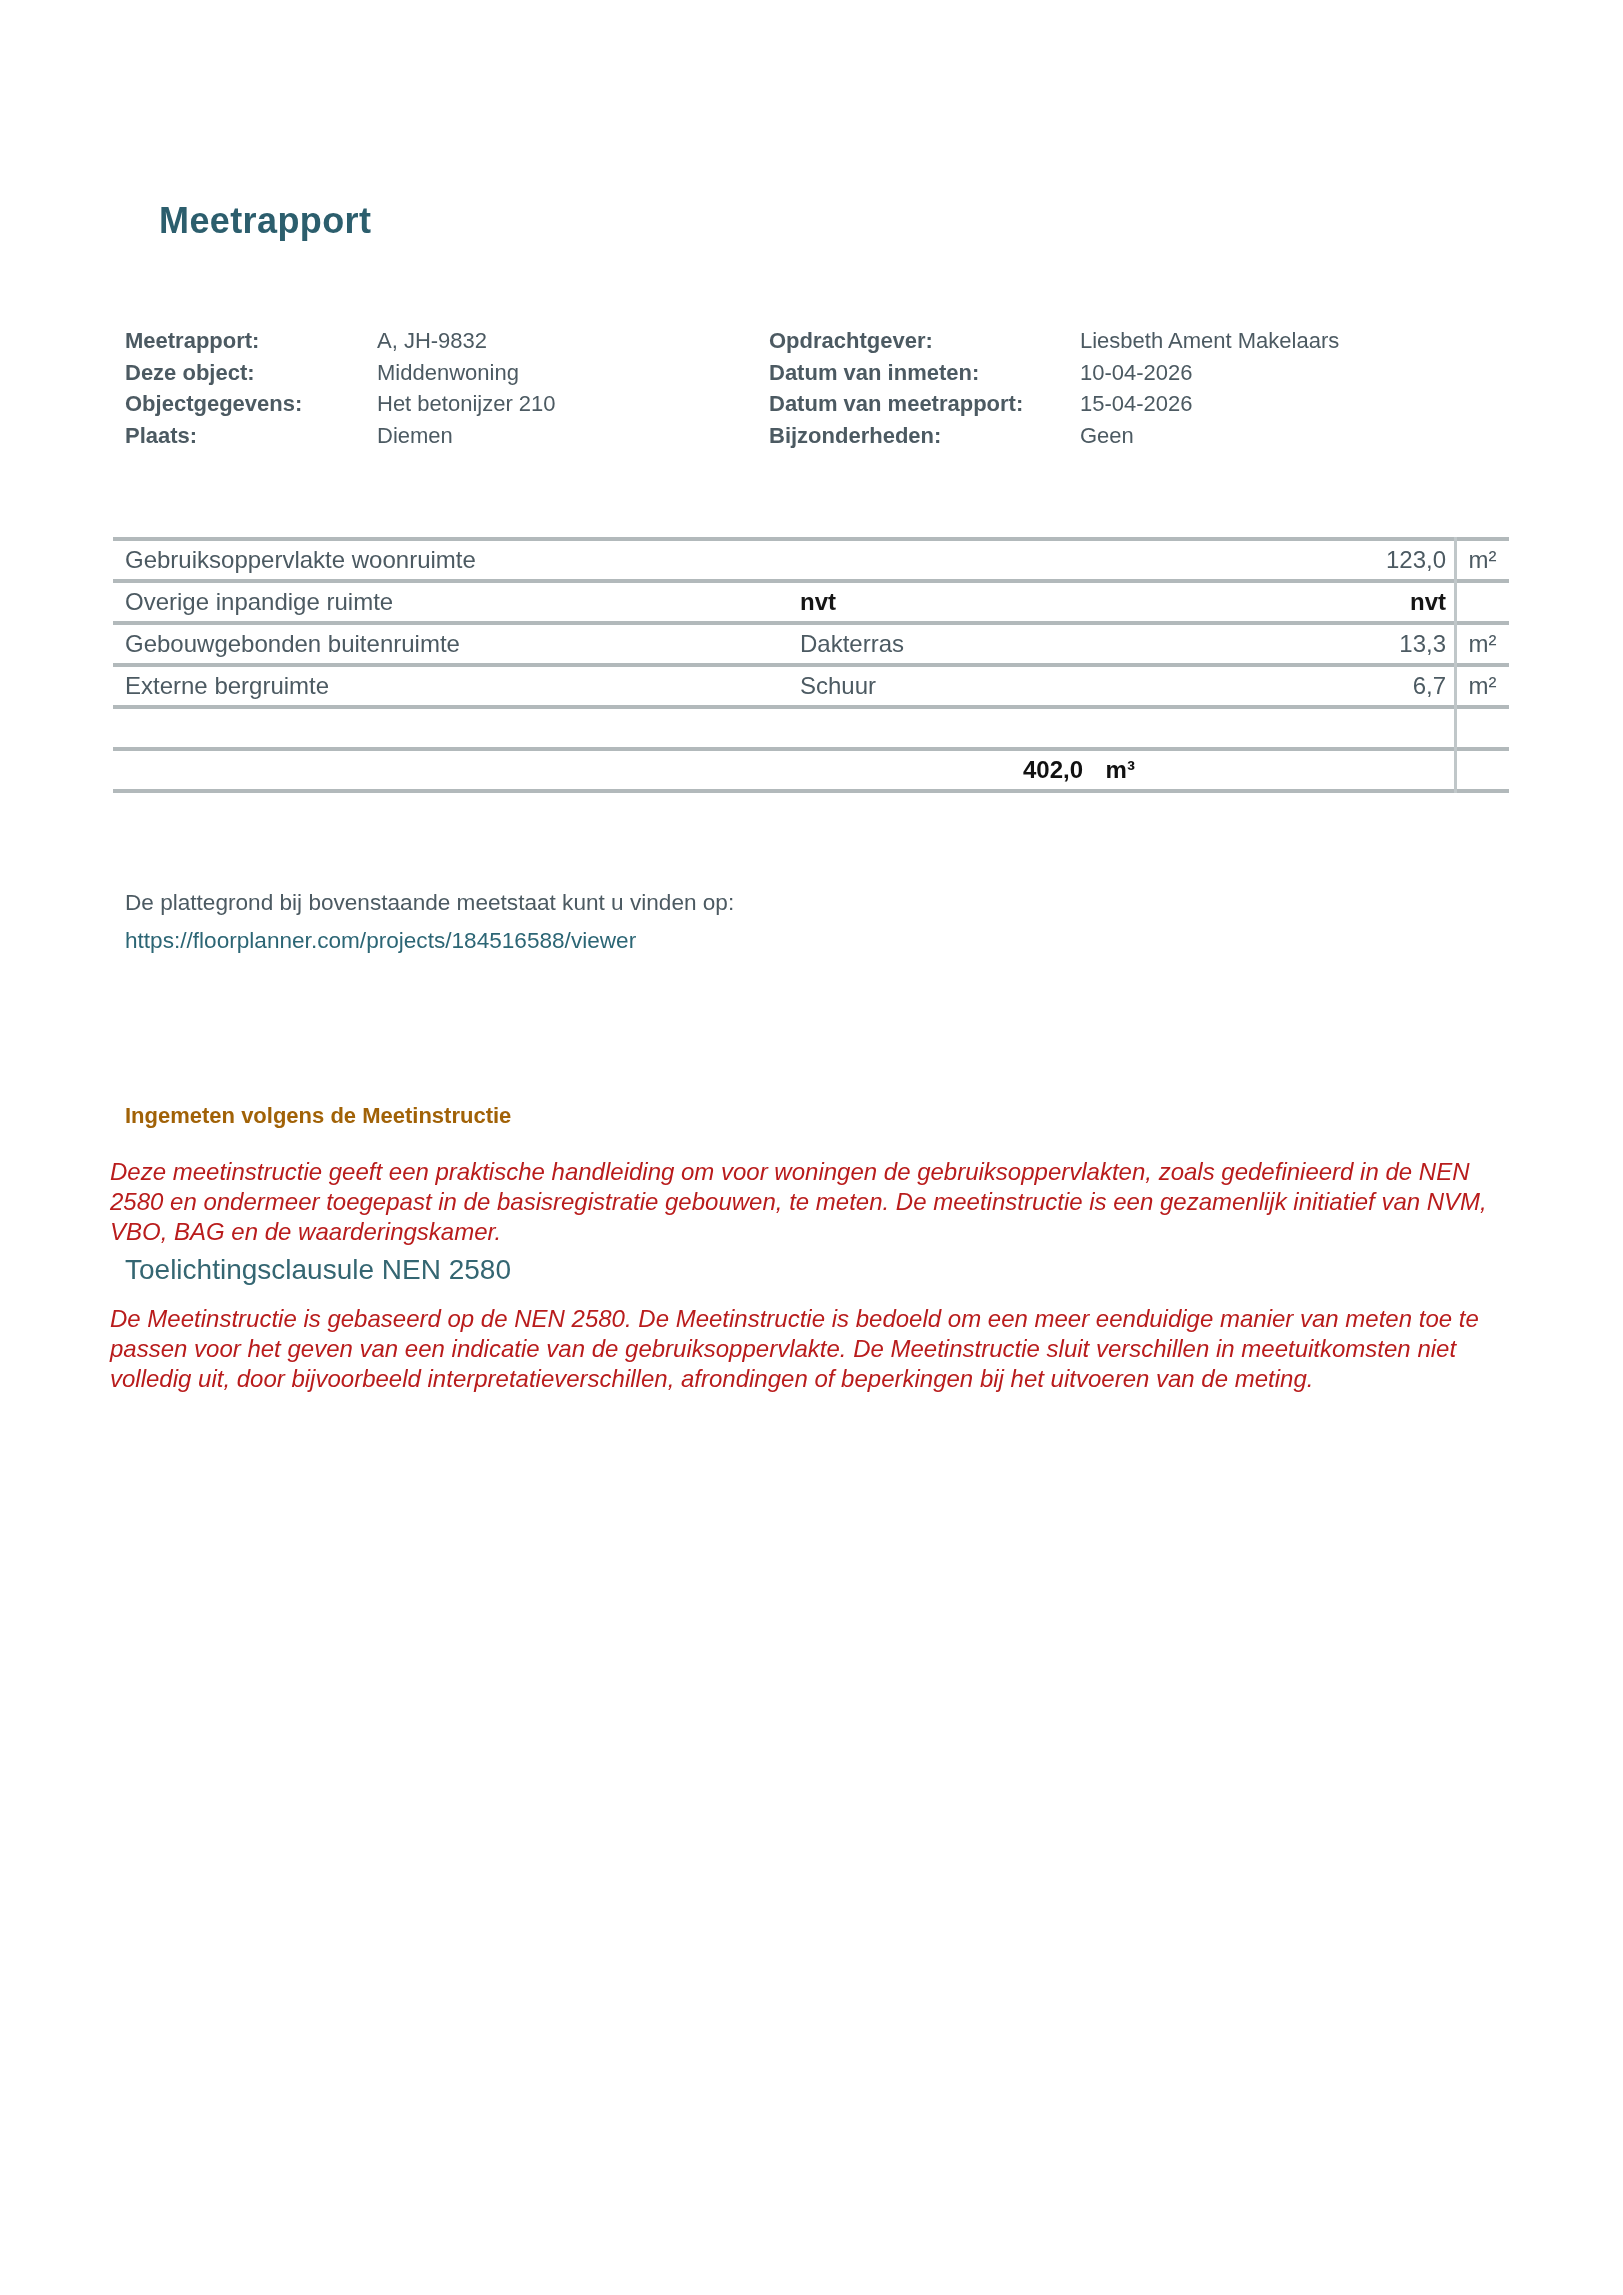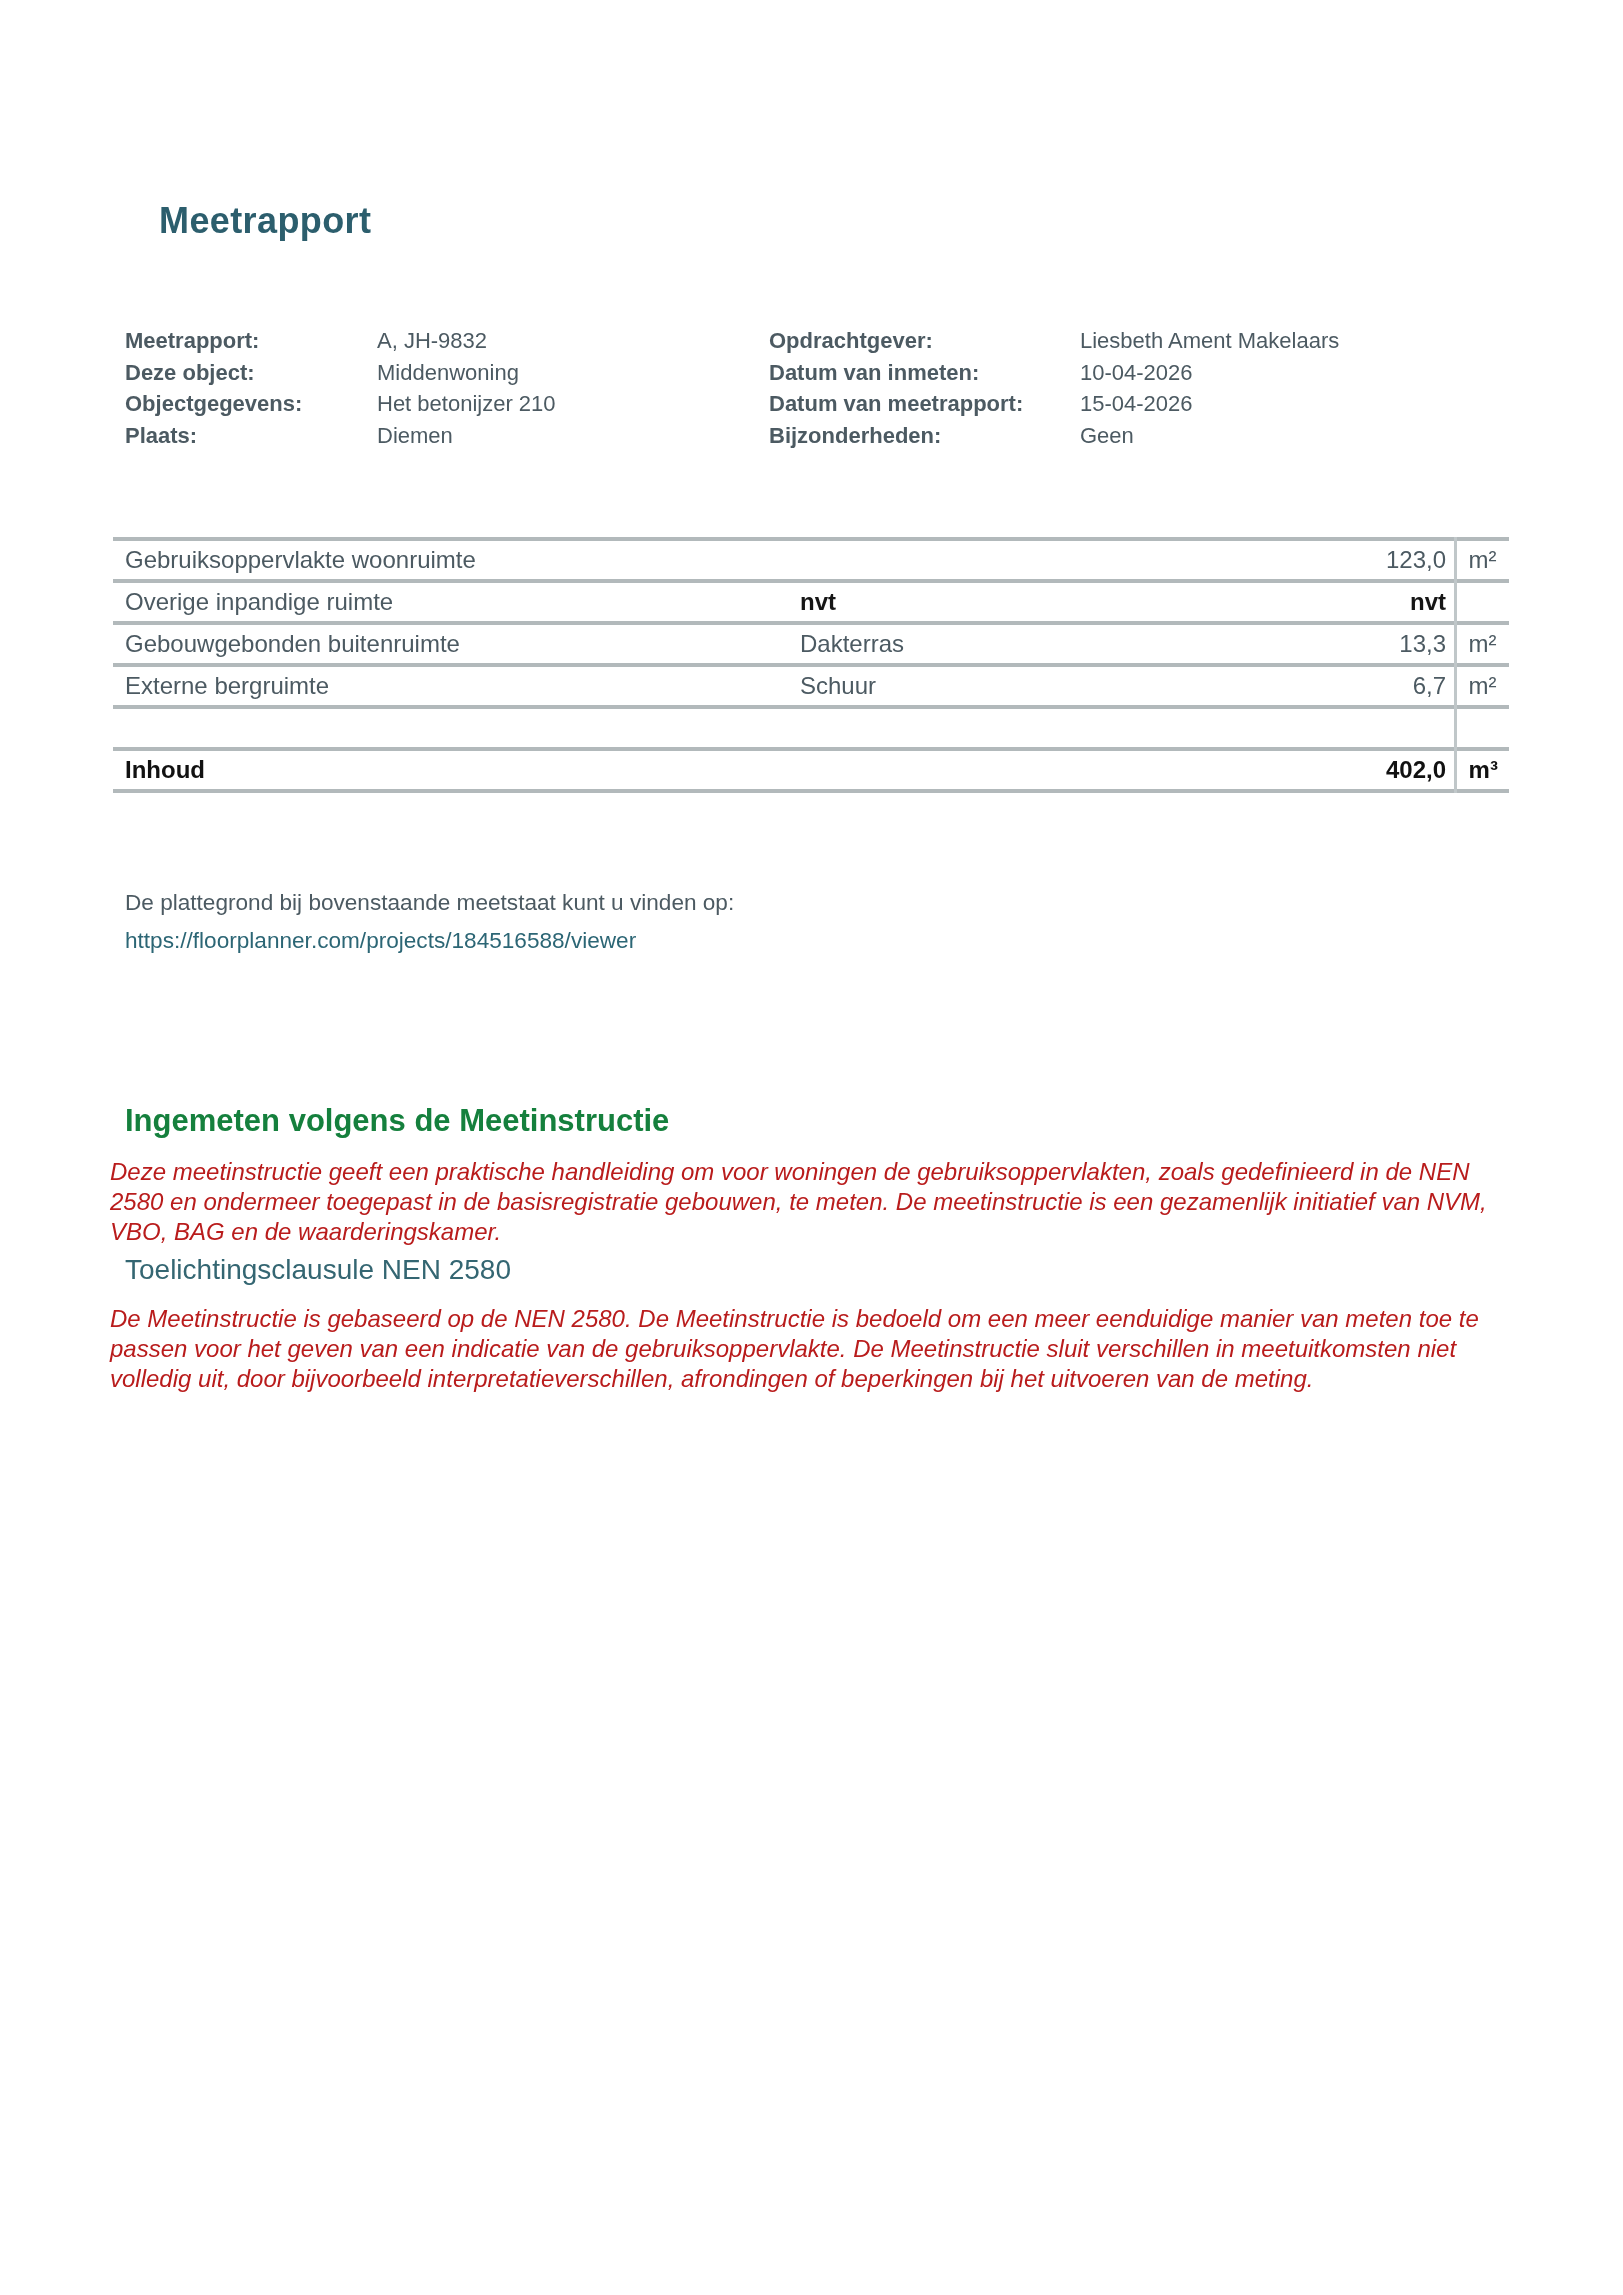--- a/index.html
+++ b/index.html
@@ -77,23 +77,23 @@
     font-weight: 400;
     color: #2c6675;
     text-decoration: none;
   }
 
   
   .section-heading {
     position: absolute;
     left: 125px;
     top: 1103px;
-    font-size: 31px;
+    font-size: 22px;
     font-weight: 700;
-    color: #15803d;
+    color: #a16207;
   }
   .para {
     position: absolute;
     left: 110px;
     width: 1405px;
     font-size: 24px;
     line-height: 30px;
     font-style: italic;
     color: #b91c1c;
   }
@@ -181,21 +181,20 @@
       <span class="cell-value">6,7</span>
       <span class="cell-unit">m²</span>
     </div>
     <div class="mtable-row">
       <span class="cell-label"></span>
       <span class="cell-detail"></span>
       <span class="cell-value"></span>
       <span class="cell-unit"></span>
     </div>
     <div class="mtable-row total">
-      <span class="cell-label">Inhoud</span>
       <span class="cell-detail"></span>
       <span class="cell-value">402,0</span>
       <span class="cell-unit">m³</span>
     </div>
   </div>
 
   <div class="floorplan">
     <div class="floorplan-intro">De plattegrond bij bovenstaande meetstaat kunt u vinden op:</div>
     <a class="floorplan-link" href="#">https://floorplanner.com/projects/184516588/viewer</a>
   </div>

